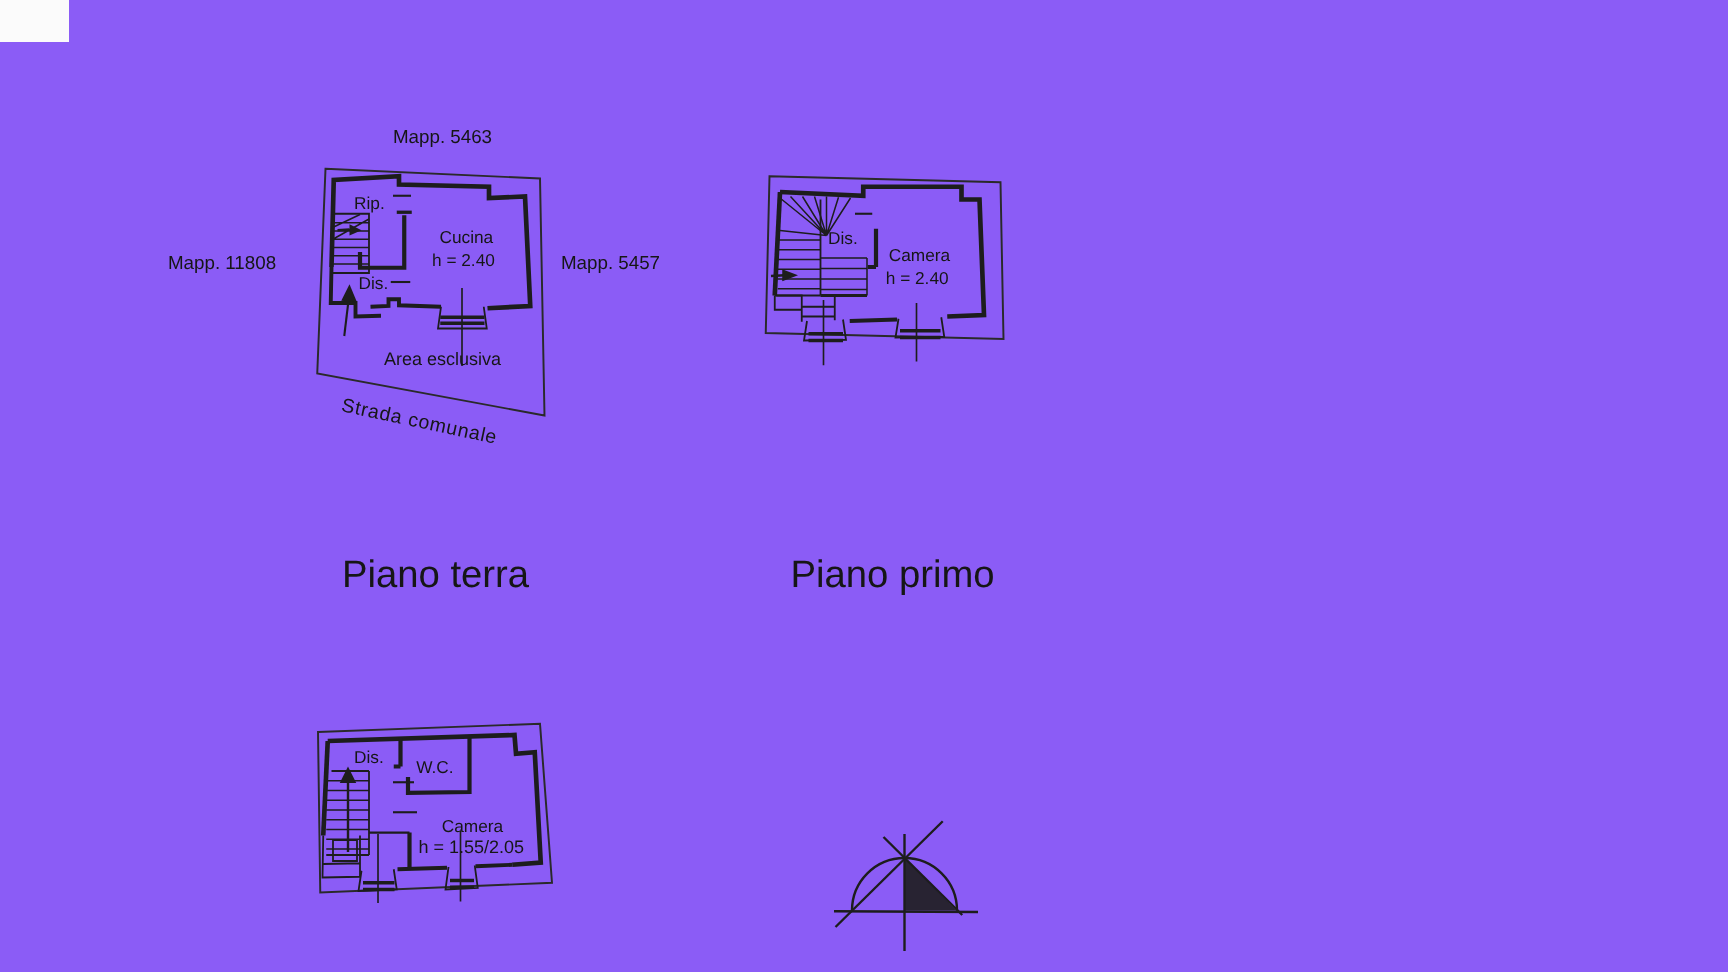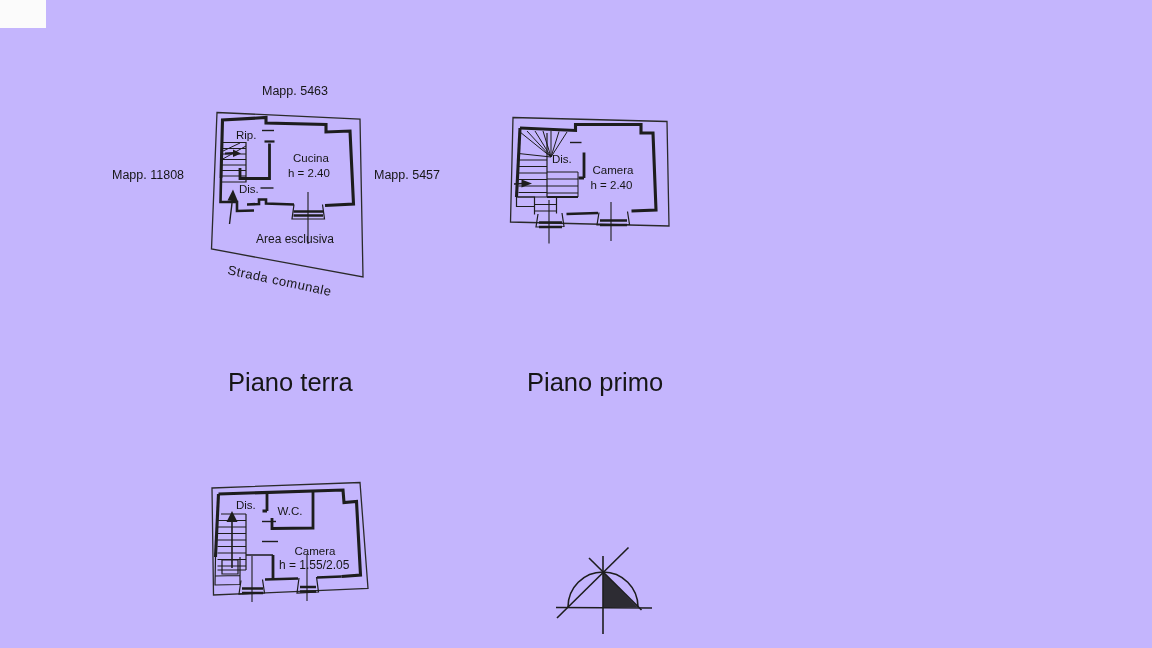--- a/index.html
+++ b/index.html
@@ -1,17 +1,17 @@
 <!DOCTYPE html>
 <html><head>
 <meta charset="utf-8">
 <style>
   html,body{margin:0;padding:0;background:#ffffff;}
   #screen{
-    position:relative;width:1152px;height:648px;background:#c4b5fd;overflow:hidden;
+    position:relative;width:1152px;height:648px;background:#8b5cf6;overflow:hidden;
     font-family:"Liberation Sans",sans-serif;
   }
   svg{position:absolute;left:0;top:0;}
   svg text{fill:#161616;}
   .lbl{font-size:11.5px;}
   .lbl-sm{font-size:12px;}
   .map-lbl{font-size:12.5px;}
   .caption{font-size:25.5px;}
   .road{font-size:13px;letter-spacing:.5px;}
   .ink{stroke:#1d1d1d;fill:none;}

